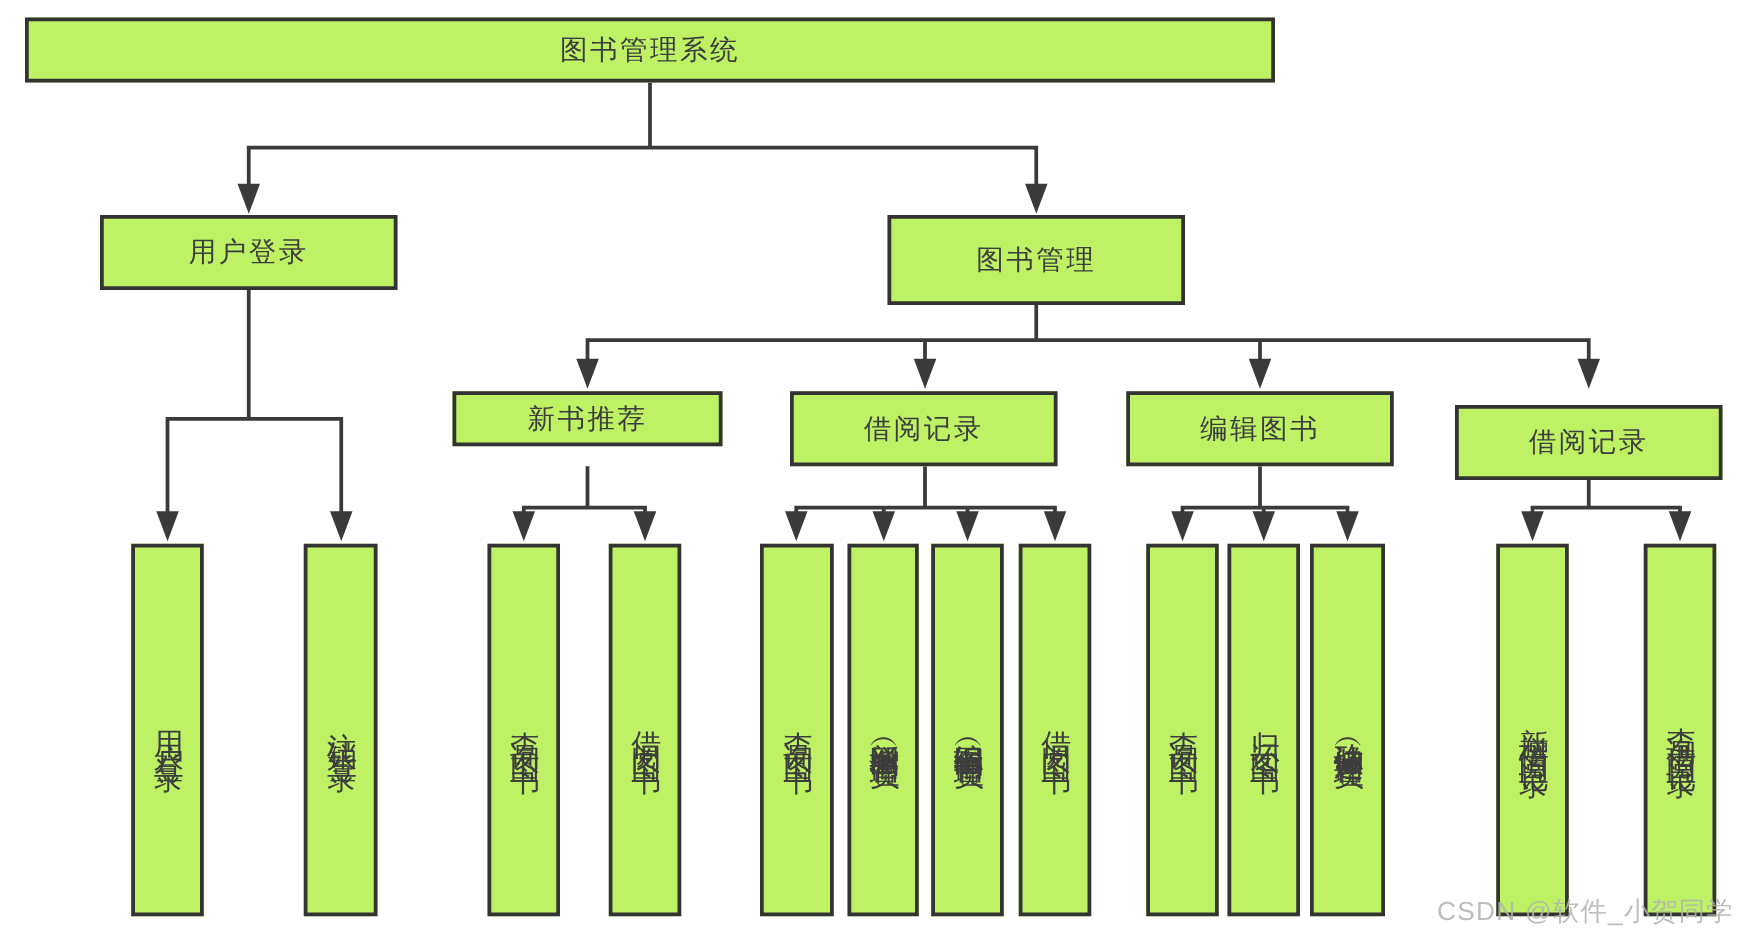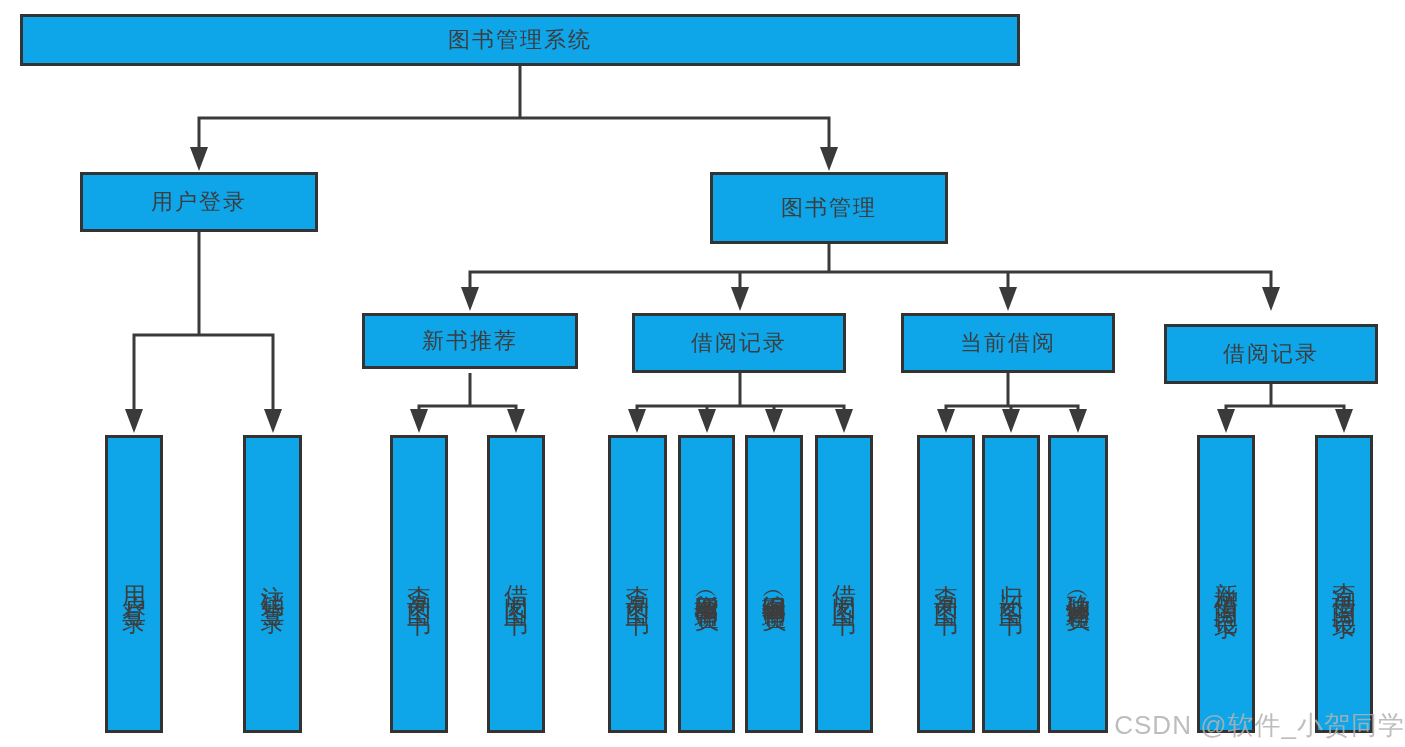--- a/index.html
+++ b/index.html
@@ -13,21 +13,21 @@
   }
   .connectors {
     position: absolute;
     left: 0; top: 0;
     width: 1405px; height: 747px;
   }
   .node {
     position: absolute;
     box-sizing: border-box;
     border: 3px solid #333333;
-    background: #0ea5e9;
+    background: #bef264;
     color: #3d3d3d;
     display: flex;
     align-items: center;
     justify-content: center;
     text-align: center;
   }
   .hnode {
     font-size: 22px;
     letter-spacing: 2px;
     white-space: nowrap;
@@ -36,23 +36,23 @@
     writing-mode: vertical-rl;
     text-orientation: mixed;
     font-size: 24px;
     line-height: 1;
   }
   .len4  { letter-spacing: 9px; }
   .len6  { letter-spacing: 7px; }
   .len10 { letter-spacing: 2px; }
   .watermark {
     position: absolute;
-    right: 0;
+    right: 18px;
     bottom: 4px;
-    font-size: 26px;
+    font-size: 21px;
     color: rgba(178, 178, 178, 0.85);
     letter-spacing: 1px;
     z-index: 10;
     white-space: nowrap;
   }
 </style>
 </head>
 <body>
 
 <div class="canvas">
@@ -95,23 +95,23 @@
       <polygon points="1217,409 1235,409 1226,433"></polygon>
       <polygon points="1335,409 1353,409 1344,433"></polygon>
     </g>
   </svg>
 
   <div class="node hnode" style="left:20px; top:14px; width:1000px; height:52px">图书管理系统</div>
 
   <div class="node hnode" style="left:80px; top:172px; width:238px; height:60px">用户登录</div>
   <div class="node hnode" style="left:710px; top:172px; width:238px; height:72px">图书管理</div>
 
-  <div class="node hnode" style="left:362px; top:313px; width:216px; height:56px">新书推荐</div>
+  <div class="node hnode" style="left:362px; top:313px; width:216px; height:44px">新书推荐</div>
   <div class="node hnode" style="left:632px; top:313px; width:214px; height:60px">借阅记录</div>
-  <div class="node hnode" style="left:901px; top:313px; width:214px; height:60px">当前借阅</div>
+  <div class="node hnode" style="left:901px; top:313px; width:214px; height:60px">编辑图书</div>
   <div class="node hnode" style="left:1164px; top:324px; width:214px; height:60px">借阅记录</div>
 
   <div class="node vnode len4" style="left:105px; top:435px; width:58px; height:298px">用户登录</div>
   <div class="node vnode len4" style="left:243px; top:435px; width:59px; height:298px">注销登录</div>
 
   <div class="node vnode len4" style="left:390px; top:435px; width:58px; height:298px">查询图书</div>
   <div class="node vnode len4" style="left:487px; top:435px; width:58px; height:298px">借阅图书</div>
 
   <div class="node vnode len4" style="left:608px; top:435px; width:59px; height:298px">查询图书</div>
   <div class="node vnode len10" style="left:678px; top:435px; width:57px; height:298px">新增图书（管理员）</div>

